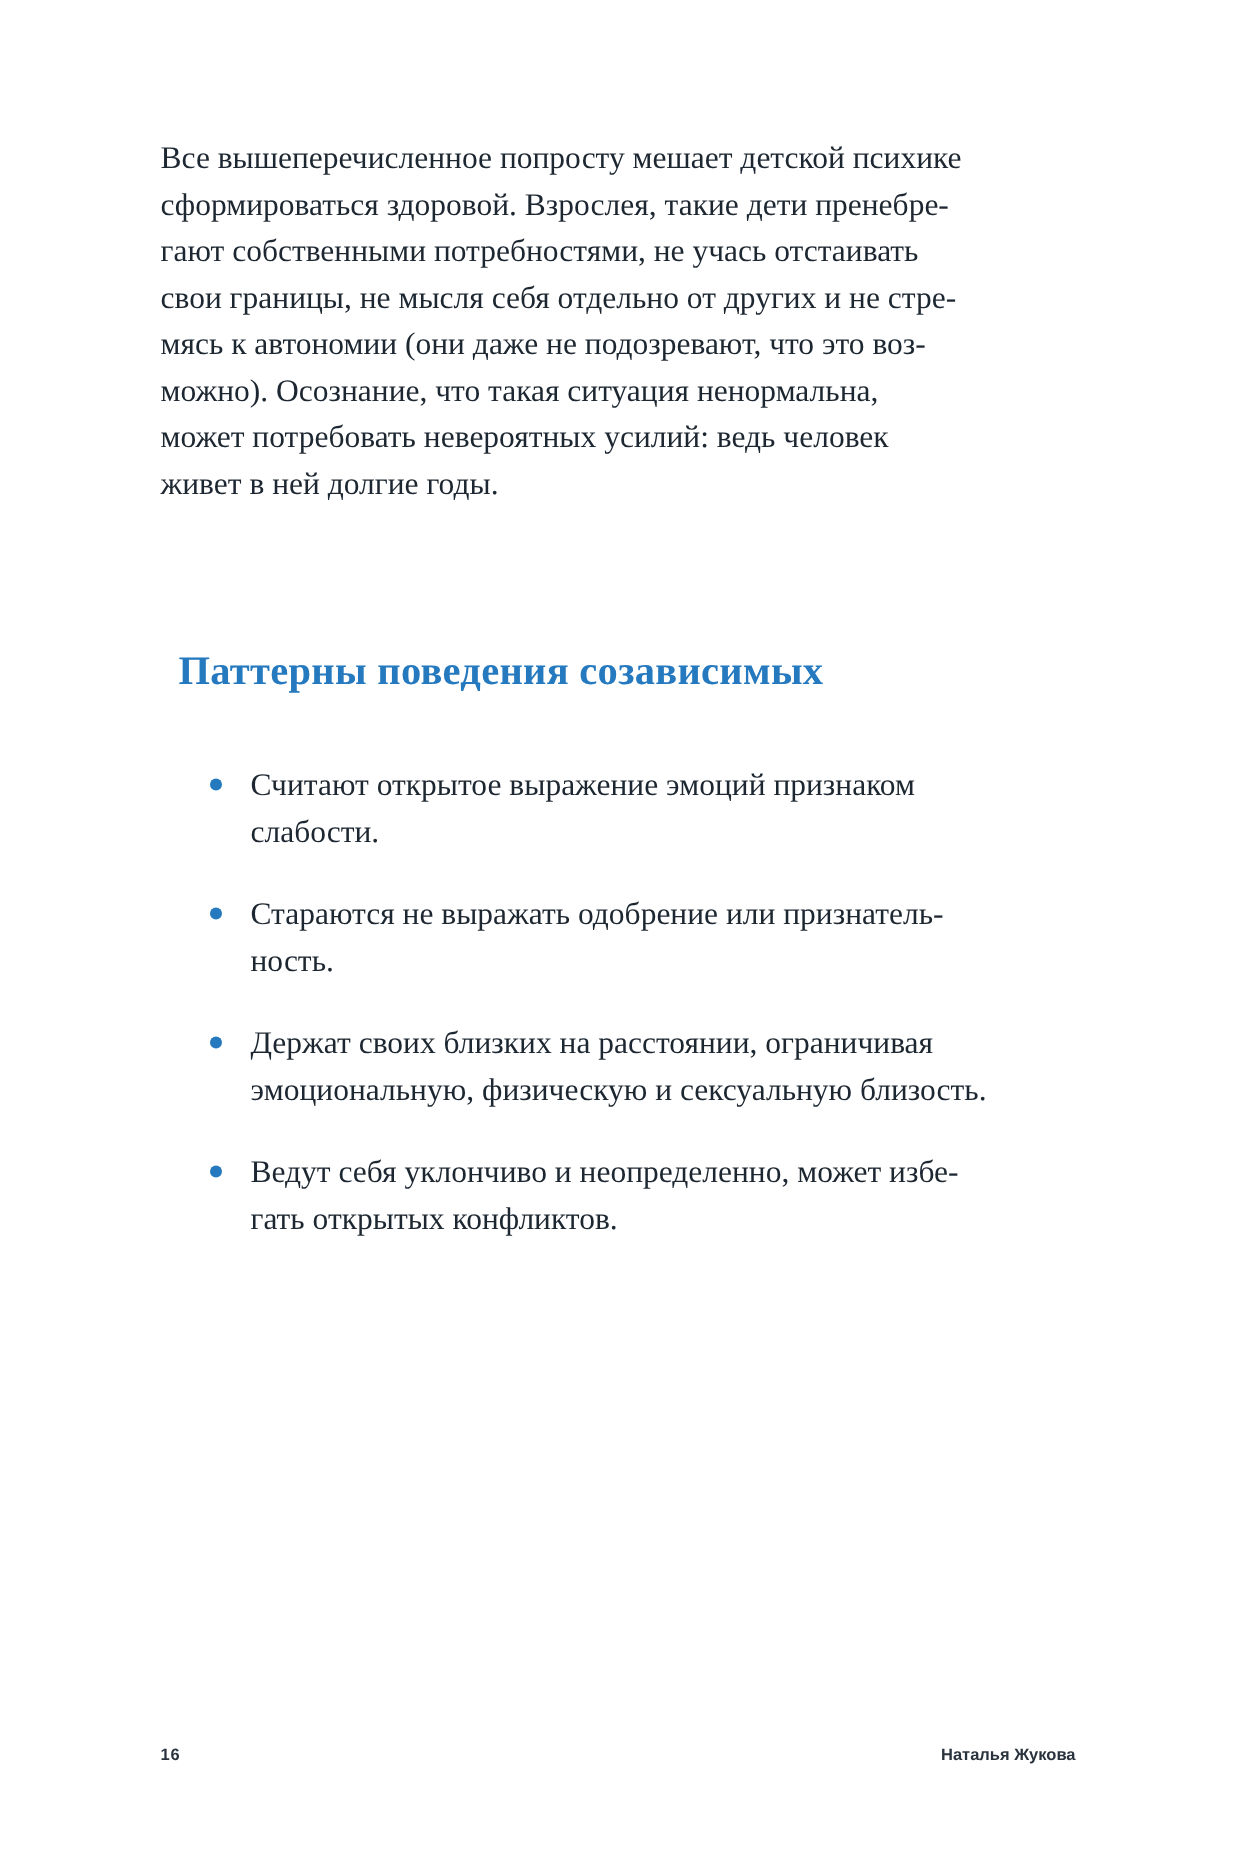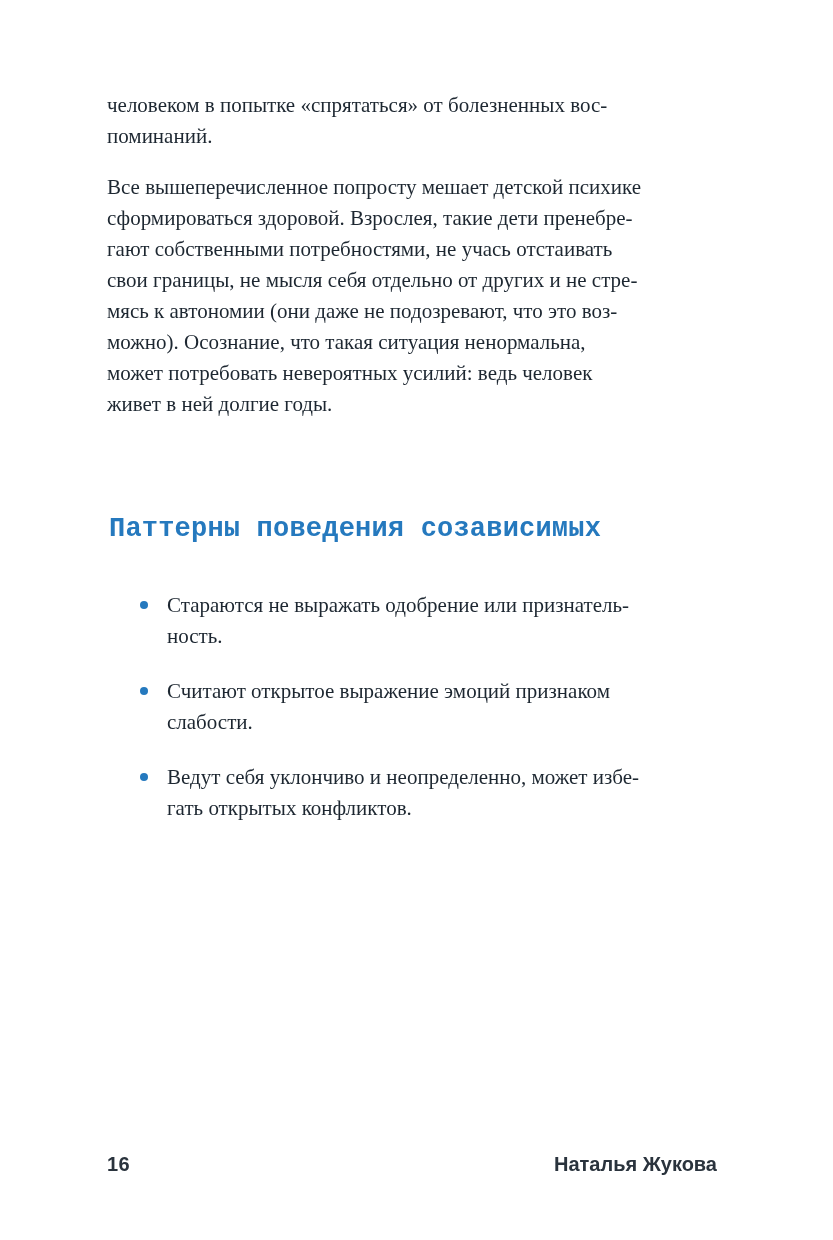--- a/index.html
+++ b/index.html
@@ -22,26 +22,26 @@
   }
   .body-paragraph {
     font-size: 21px;
     line-height: 31px;
     margin: 0 0 20px 0;
     white-space: pre-line;
     text-align: justify;
     text-justify: inter-word;
   }
   .section-heading {
-    font-family: Liberation Mono, monospace;
+    font-family: Liberation Serif, serif;
     font-weight: 700;
     font-size: 27px;
     line-height: 34px;
     color: var(--accent-color, #2579be);
-    margin: 92px 0 0 2px;
+    margin: 92px 0 0 12px;
     letter-spacing: 0.2px;
   }
   .bullet-list {
     list-style: none;
     margin: 44px 0 0 0;
     padding: 0;
   }
   .bullet-item {
     position: relative;
     padding-left: 60px;
@@ -65,61 +65,64 @@
   }
   .footer {
     position: absolute;
     left: 107px;
     right: 116px;
     bottom: 64px;
     display: flex;
     justify-content: space-between;
     align-items: center;
     font-family: "Liberation Sans", sans-serif;
-    font-size: 20px;
+    font-size: 11px;
     color: #2a333d;
   }
   .page-number {
     font-weight: 700;
     letter-spacing: 0.5px;
   }
   .author-name {
     font-weight: 700;
   }
 </style>
 </head>
 <body>
 
 <div class="page" style="--accent-color: #2579be; --text-color: #1d2731;">
   <div class="content">
 
-    <p class="body-paragraph">человеком в попытке «спрятаться» от болезненных вос-
-поминаний.</p>
 
     <p class="body-paragraph">Все вышеперечисленное попросту мешает детской психике
 сформироваться здоровой. Взрослея, такие дети пренебре-
 гают собственными потребностями, не учась отстаивать
 свои границы, не мысля себя отдельно от других и не стре-
 мясь к автономии (они даже не подозревают, что это воз-
 можно). Осознание, что такая ситуация ненормальна,
 может потребовать невероятных усилий: ведь человек
 живет в ней долгие годы.</p>
 
     <h2 class="section-heading">Паттерны поведения созависимых</h2>
 
     <ul class="bullet-list">
       <li class="bullet-item">
         <span class="bullet-dot"></span>
+        <span class="bullet-text">Считают открытое выражение эмоций признаком
+слабости.</span>
+      </li>
+      <li class="bullet-item">
+        <span class="bullet-dot"></span>
         <span class="bullet-text">Стараются не выражать одобрение или признатель-
 ность.</span>
       </li>
       <li class="bullet-item">
         <span class="bullet-dot"></span>
-        <span class="bullet-text">Считают открытое выражение эмоций признаком
-слабости.</span>
+        <span class="bullet-text">Держат своих близких на расстоянии, ограничивая
+эмоциональную, физическую и сексуальную близость.</span>
       </li>
       <li class="bullet-item">
         <span class="bullet-dot"></span>
         <span class="bullet-text">Ведут себя уклончиво и неопределенно, может избе-
 гать открытых конфликтов.</span>
       </li>
     </ul>
   </div>
 
   <div class="footer">

